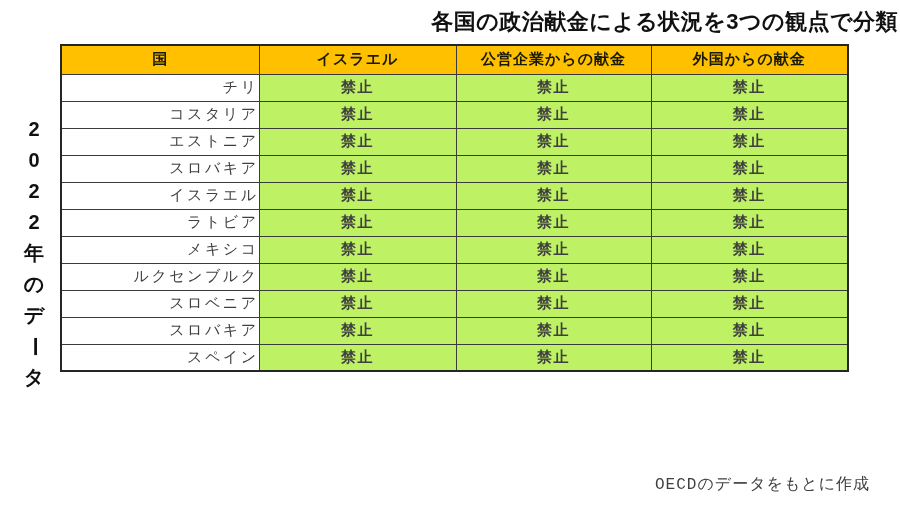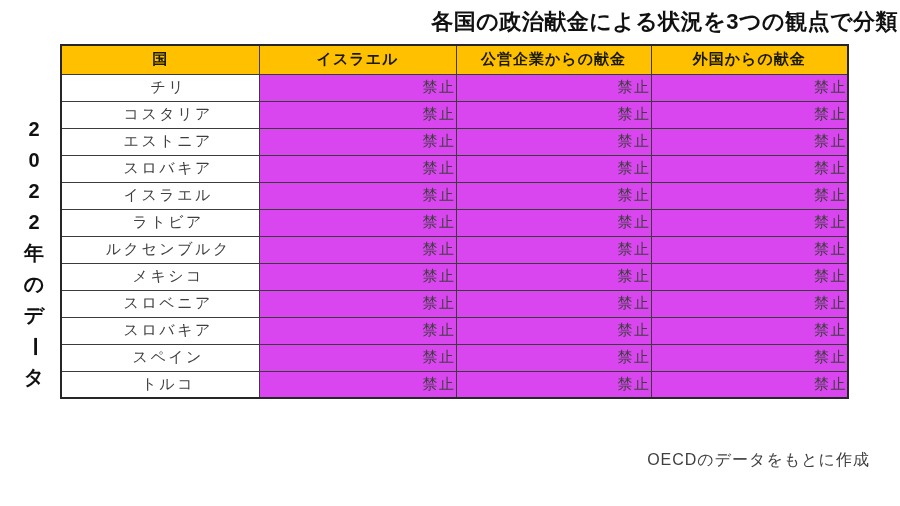--- a/index.html
+++ b/index.html
@@ -50,35 +50,37 @@
     background: #FFC000;
     height: 29px;
     font-weight: bold;
     color: #1a1a00;
     text-align: center;
     letter-spacing: 1px;
   }
   table.grid td { height: 27px; color: #3F3F3F; }
   td.country {
     background: #ffffff;
-    text-align: center;
+    text-align: right;
     padding-left: 16px;
     letter-spacing: 2.5px;
   }
   td.val {
-    background: #d946ef;
-    text-align: right;
+    background: #bef264;
+    text-align: center;
     letter-spacing: 1.5px;
+    font-weight: bold;
   }
   .footer {
     position: absolute;
-    top: 450px; right: 30px;
+    top: 474px; right: 30px;
     font-size: 16px;
     color: #3F3F3F;
     letter-spacing: 1px;
+    font-family: Liberation Mono, monospace;
   }
 </style>
 </head>
 <body>
 
 <div class="title">各国の政治献金による状況を3つの観点で分類</div>
 
 <div class="vlabel">
   <span class="ch">2</span>
   <span class="ch">0</span>
@@ -137,27 +139,27 @@
       <td class="val">禁止</td>
       <td class="val">禁止</td>
     </tr>
     <tr>
       <td class="country">ラトビア</td>
       <td class="val">禁止</td>
       <td class="val">禁止</td>
       <td class="val">禁止</td>
     </tr>
     <tr>
-      <td class="country">ルクセンブルク</td>
+      <td class="country">メキシコ</td>
       <td class="val">禁止</td>
       <td class="val">禁止</td>
       <td class="val">禁止</td>
     </tr>
     <tr>
-      <td class="country">メキシコ</td>
+      <td class="country">ルクセンブルク</td>
       <td class="val">禁止</td>
       <td class="val">禁止</td>
       <td class="val">禁止</td>
     </tr>
     <tr>
       <td class="country">スロベニア</td>
       <td class="val">禁止</td>
       <td class="val">禁止</td>
       <td class="val">禁止</td>
     </tr>
@@ -166,22 +168,16 @@
       <td class="val">禁止</td>
       <td class="val">禁止</td>
       <td class="val">禁止</td>
     </tr>
     <tr>
       <td class="country">スペイン</td>
       <td class="val">禁止</td>
       <td class="val">禁止</td>
       <td class="val">禁止</td>
     </tr>
-    <tr>
-      <td class="country">トルコ</td>
-      <td class="val">禁止</td>
-      <td class="val">禁止</td>
-      <td class="val">禁止</td>
-    </tr>
   </tbody>
 </table>
 
 <div class="footer">OECDのデータをもとに作成</div>
 
 </body></html>

